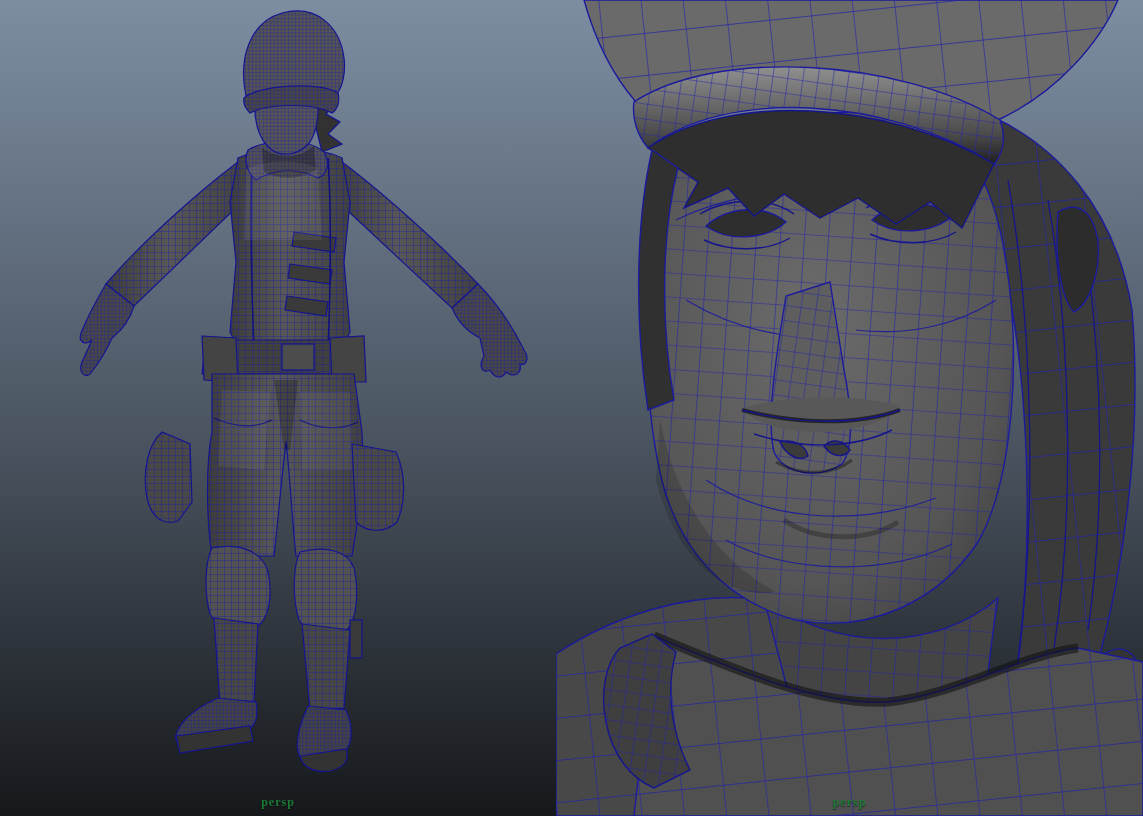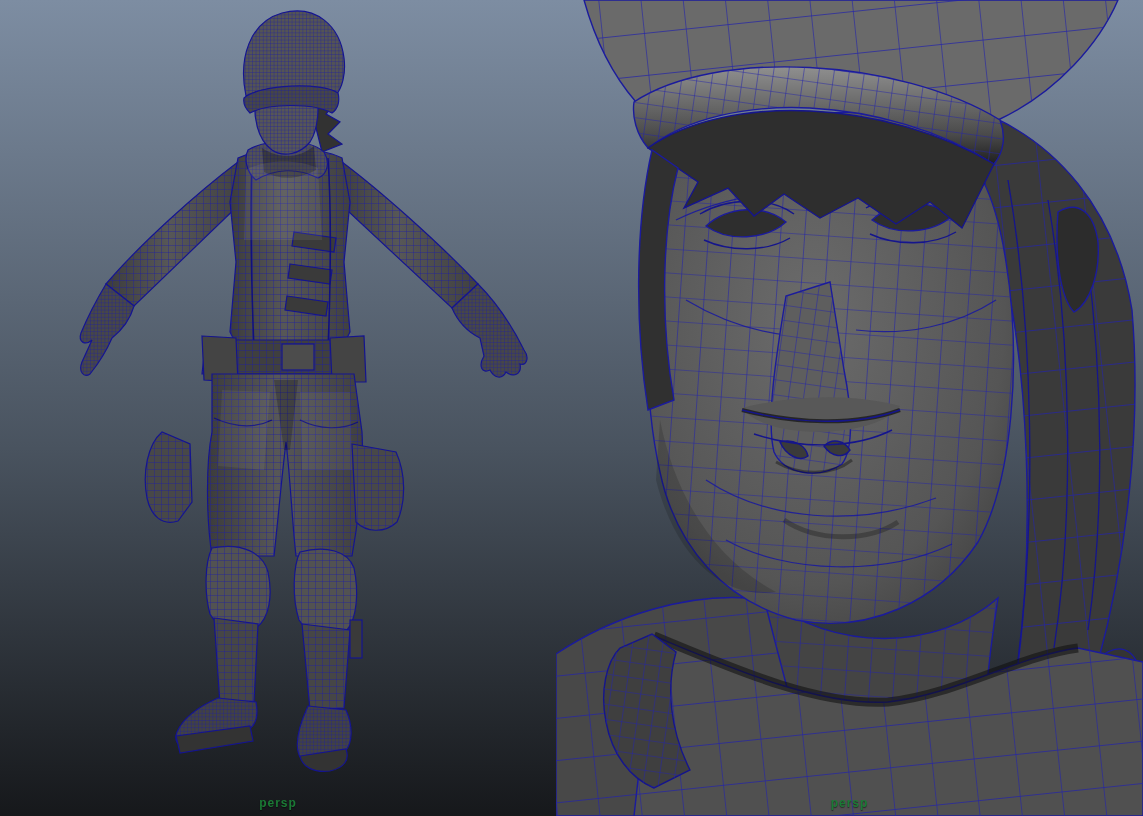--- a/index.html
+++ b/index.html
@@ -1,18 +1,18 @@
 <!DOCTYPE html>
 <html><head>
 <meta charset="utf-8">
 <style>
   html,body{margin:0;padding:0;background:#000;}
   .stage{
     position:relative;width:1143px;height:816px;overflow:hidden;
-    font-family:Liberation Sans, sans-serif;
+    font-family:Liberation Serif, serif;
   }
   .viewport{position:absolute;top:0;height:816px;overflow:hidden;}
   .viewport-left{left:0;width:556px;}
   .viewport-right{left:556px;width:587px;}
   .viewport svg{display:block;width:100%;height:100%;}
   .camera-label{
     position:absolute;left:0;right:0;bottom:6px;
     text-align:center;font-size:12px;font-weight:bold;
     letter-spacing:1px;color:#1b7a35;
     text-shadow:0 1px 1px rgba(0,0,0,.5);

